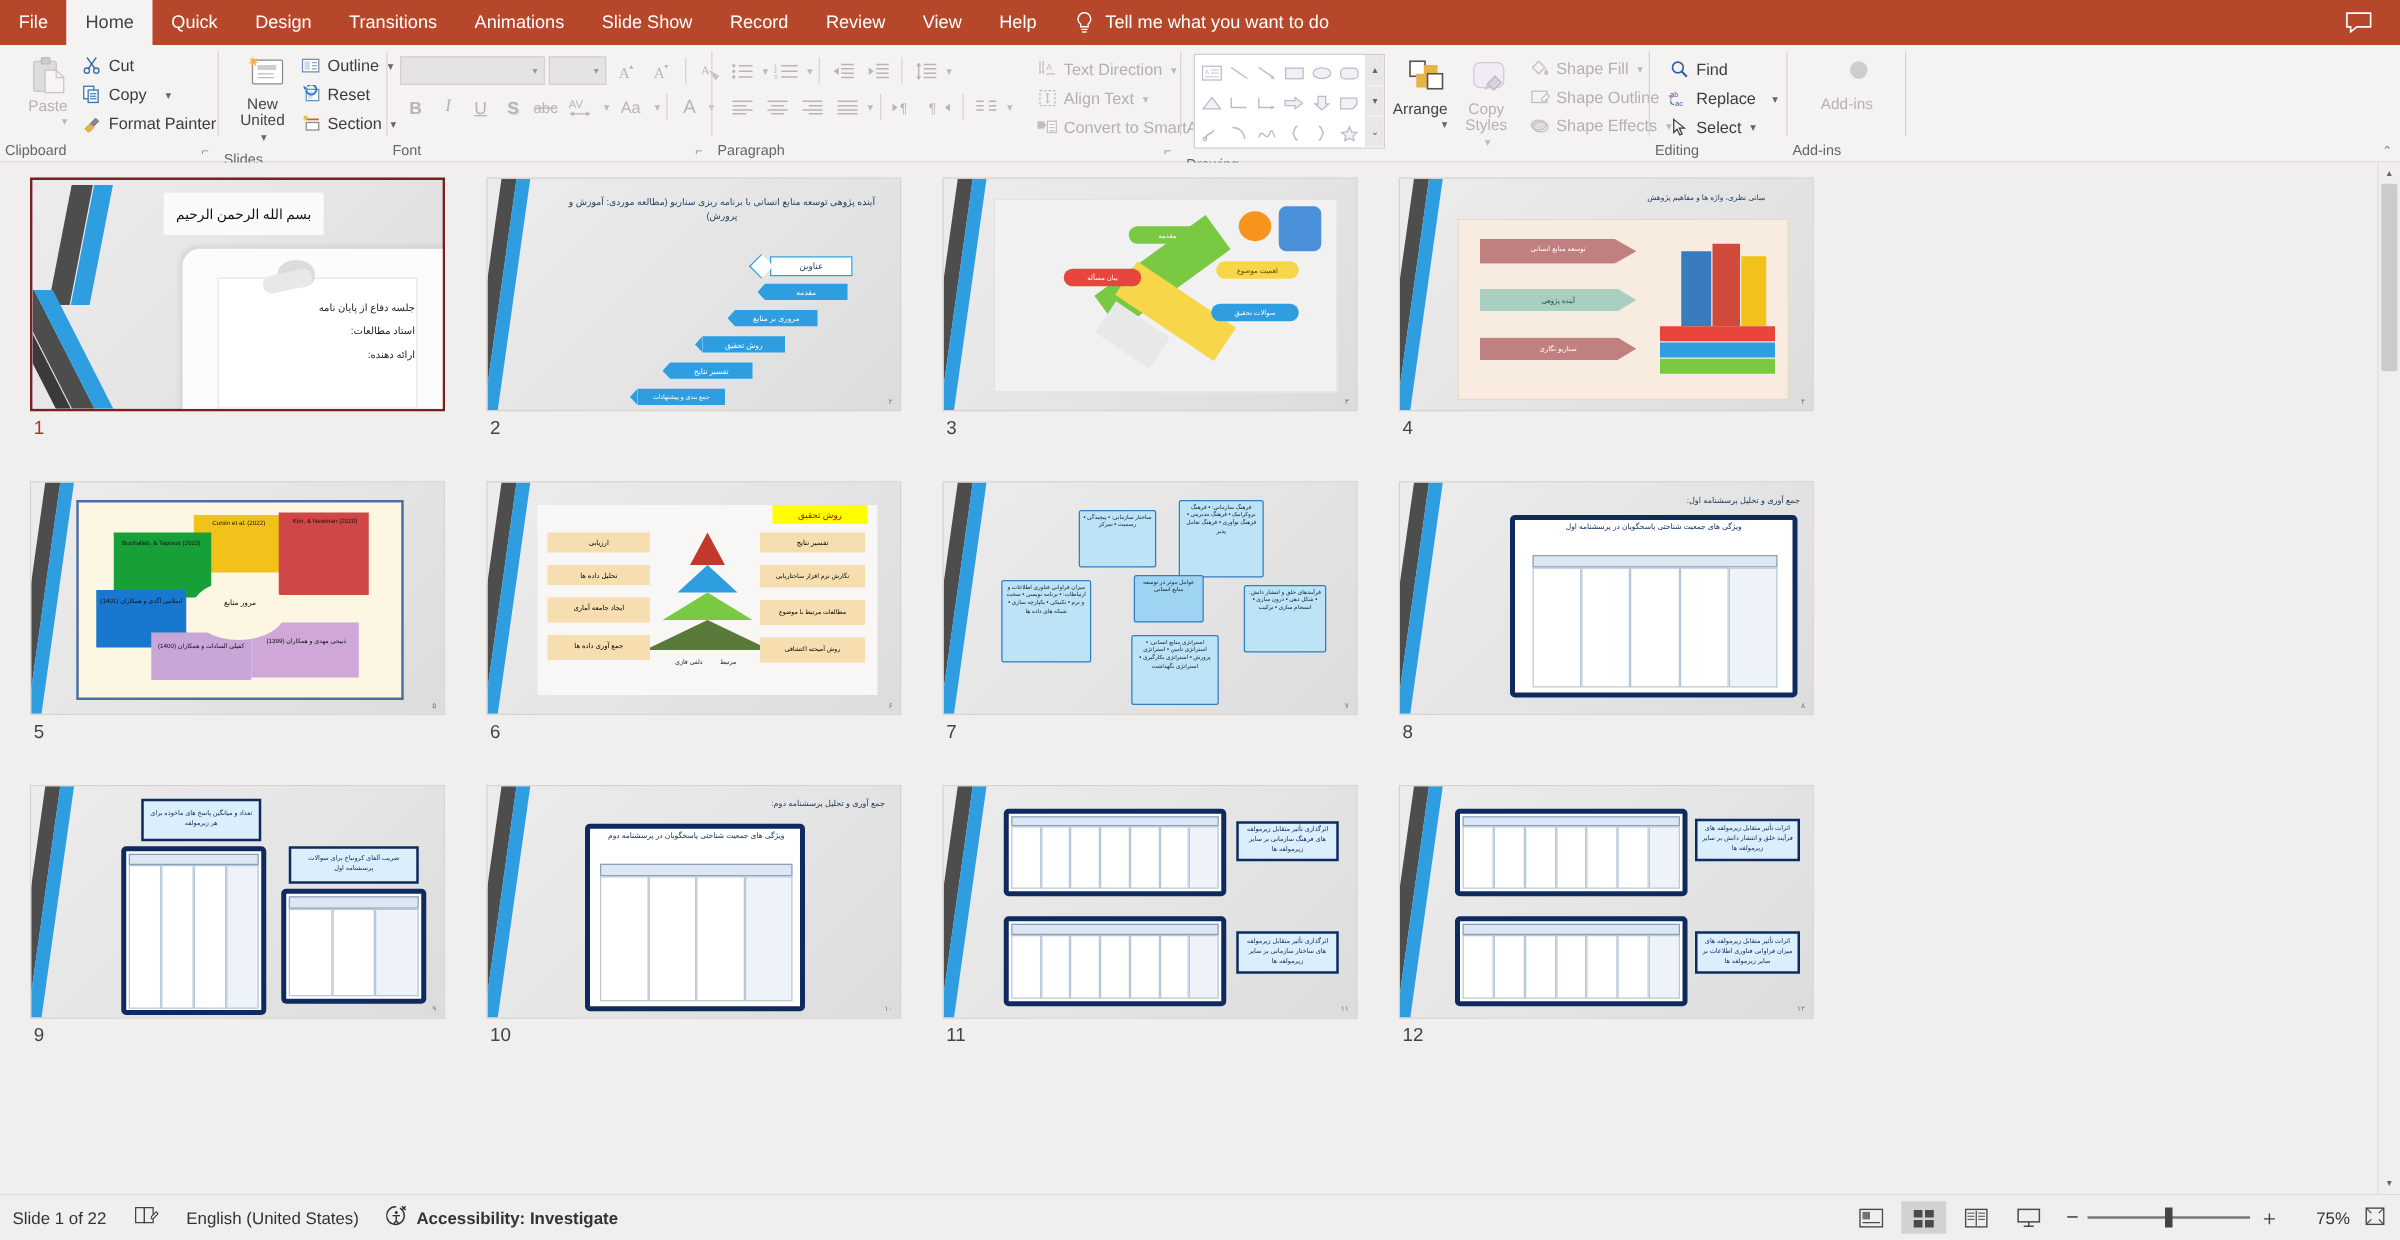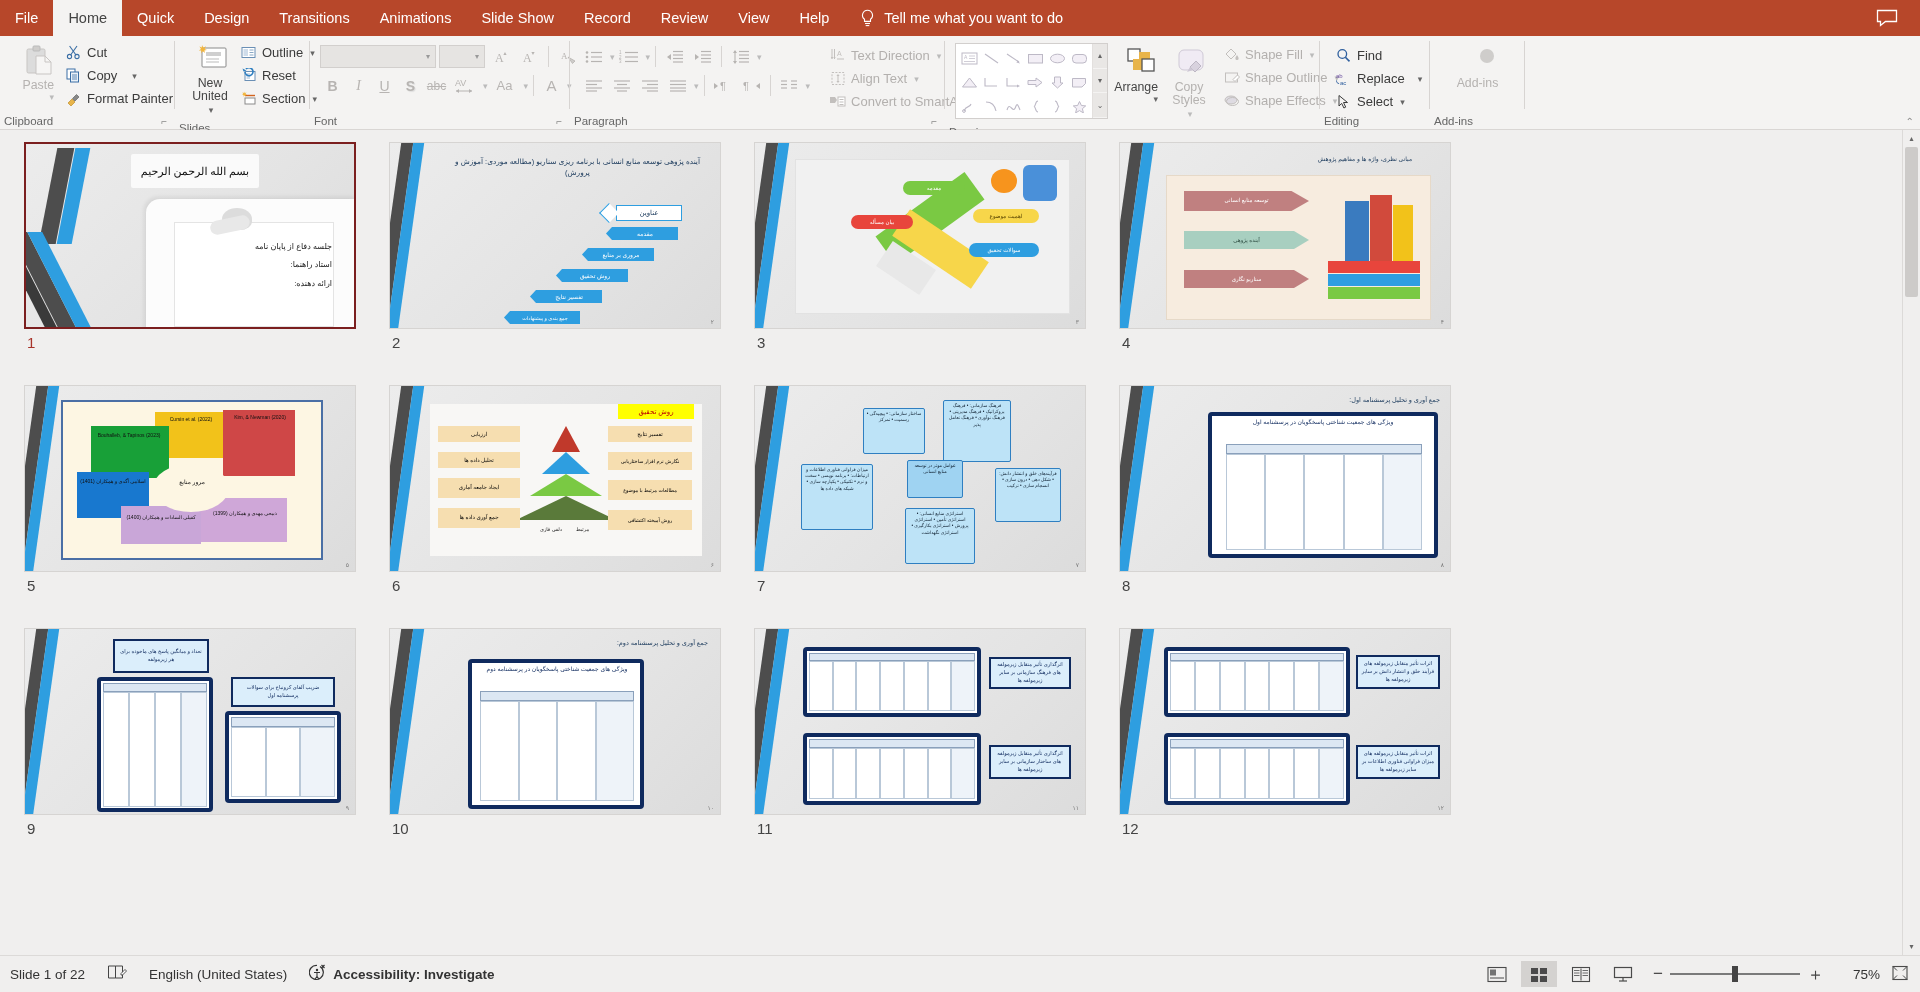--- a/index.html
+++ b/index.html
@@ -845,21 +845,21 @@
         </div>
         <div style="position:absolute;left:105px;top:10px;width:128px;height:34px;background:#fafafa;border-radius:2px;display:flex;align-items:center;justify-content:center;">
           <span style="font-size:11px;color:#111;direction:rtl;font-family:'Liberation Serif',serif;">بسم الله الرحمن الرحیم</span>
         </div>
         <div style="position:absolute;left:120px;top:55px;width:210px;height:135px;background:#fcfcfc;border-radius:14px 0 0 0;box-shadow:-2px -2px 4px rgba(0,0,0,.08);"></div>
         <div style="position:absolute;left:148px;top:78px;width:160px;height:105px;background:#fff;border:1px solid #e4e4e4;"></div>
         <div style="position:absolute;left:196px;top:64px;width:30px;height:22px;background:#dcdcdc;border-radius:50% 50% 40% 40%;"></div>
         <div style="position:absolute;left:184px;top:74px;width:40px;height:14px;background:#e8e8e8;border-radius:7px;transform:rotate(-12deg);"></div>
         <div style="position:absolute;right:22px;top:94px;text-align:right;direction:rtl;font-size:8px;color:#222;line-height:2.3;">
           <div>جلسه دفاع از پایان نامه</div>
-          <div>استاد راهنما:</div>
+          <div>استاد مطالعات:</div>
           <div>ارائه دهنده:</div>
         </div>
       </div>
       <div class="slidenum">1</div>
     </div>
 
     <div class="slidecell">
       <div class="thumb">
         <div class="sbg"></div>
         <div class="ribbonart" style="width:36px">

